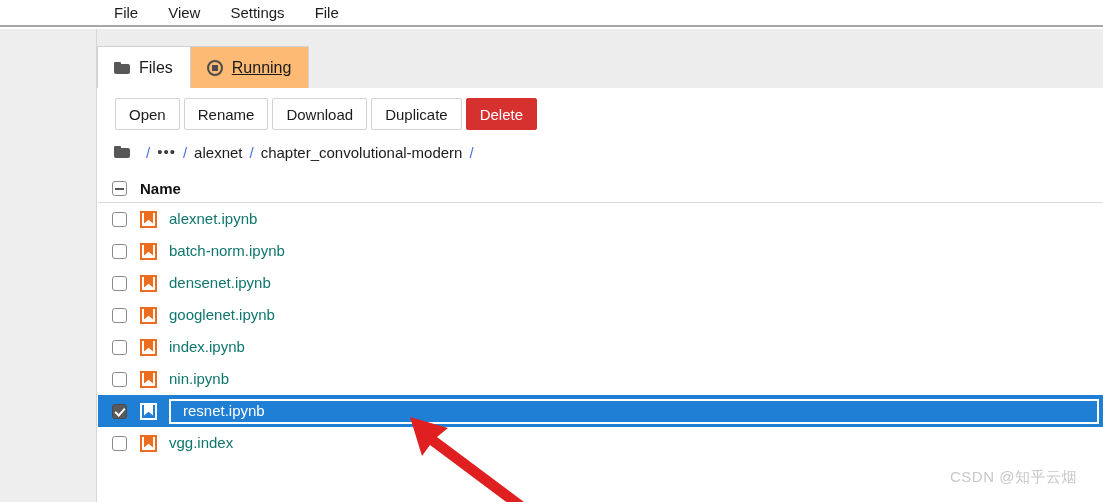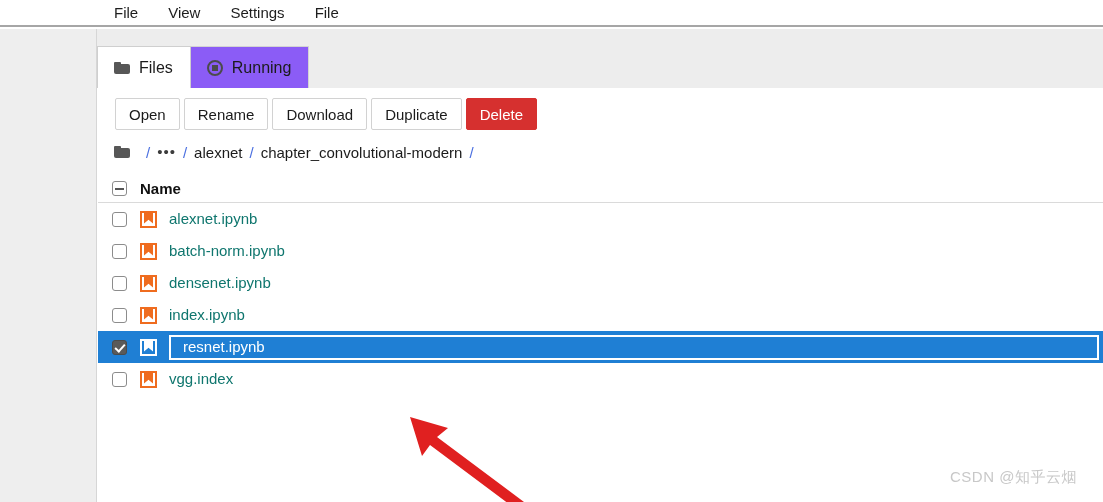--- a/index.html
+++ b/index.html
@@ -84,23 +84,24 @@
     white-space: nowrap;
   }
   .tab.active {
     background: #ffffff;
     border-top: 1px solid #cfcfcf;
     border-left: 1px solid #cfcfcf;
     border-right: 1px solid #cfcfcf;
     justify-content: space-between;
   }
   .tab.inactive {
-    background: #8b5cf6;
+    background: #fdba74;
     border-top: 1px solid #d3d3d3;
     border-right: 1px solid #d3d3d3;
+    text-decoration: underline;
   }
   .tab-label { line-height: 18px; }
 
   .folder-glyph {
     width: 16px; height: 12px;
     position: relative;
     flex: 0 0 auto;
   }
   .folder-glyph::before {
     content: "";
@@ -404,29 +405,43 @@
   </div>
 
   <div class="row">
     <div class="cb-slot">
       <span class="checkbox"></span>
     </div>
     <span class="nb-icon"></span>
     <span class="fname">densenet.ipynb</span>
   </div>
 
+  <div class="row">
+    <div class="cb-slot">
+      <span class="checkbox"></span>
+    </div>
+    <span class="nb-icon"></span>
+    <span class="fname">googlenet.ipynb</span>
+  </div>
 
   <div class="row">
     <div class="cb-slot">
       <span class="checkbox"></span>
     </div>
     <span class="nb-icon"></span>
     <span class="fname">index.ipynb</span>
   </div>
 
+  <div class="row">
+    <div class="cb-slot">
+      <span class="checkbox"></span>
+    </div>
+    <span class="nb-icon"></span>
+    <span class="fname">nin.ipynb</span>
+  </div>
 
   <div class="row selected">
     <div class="cb-slot">
       <span class="checkbox checked"></span>
     </div>
     <span class="nb-icon"></span>
     <div class="rename-box">
       <span class="rename-text">resnet.ipynb</span>
     </div>
   </div>

